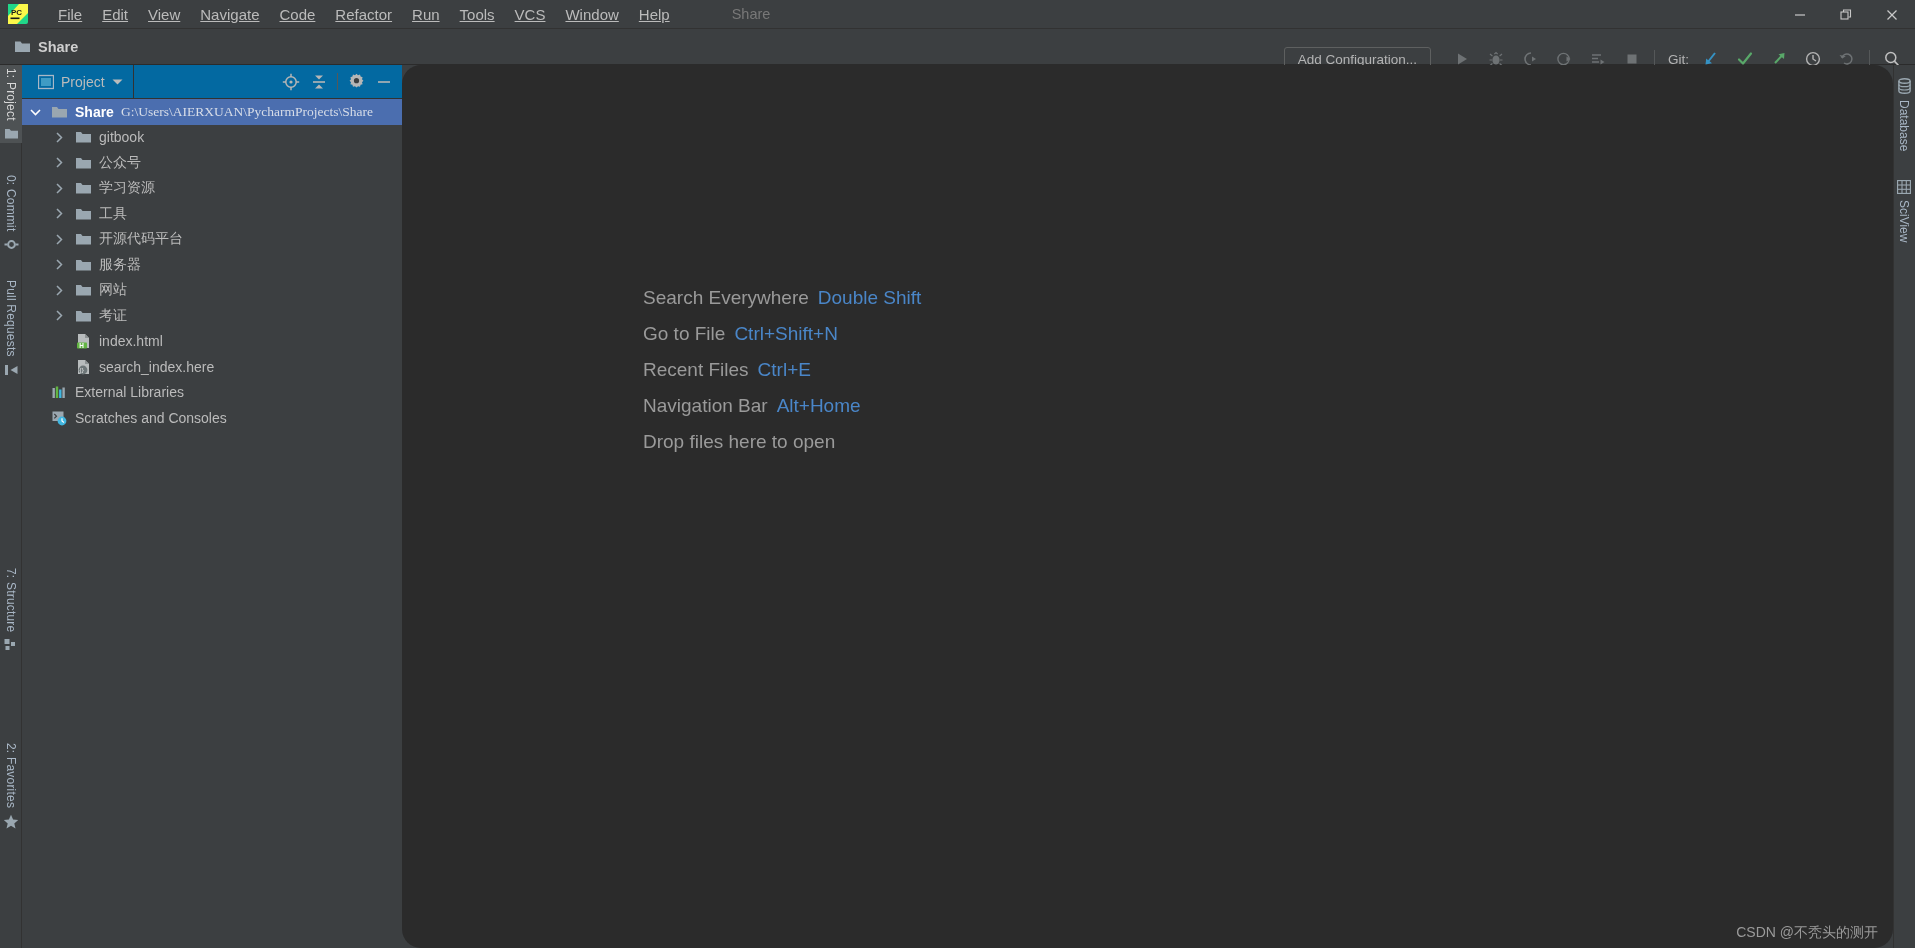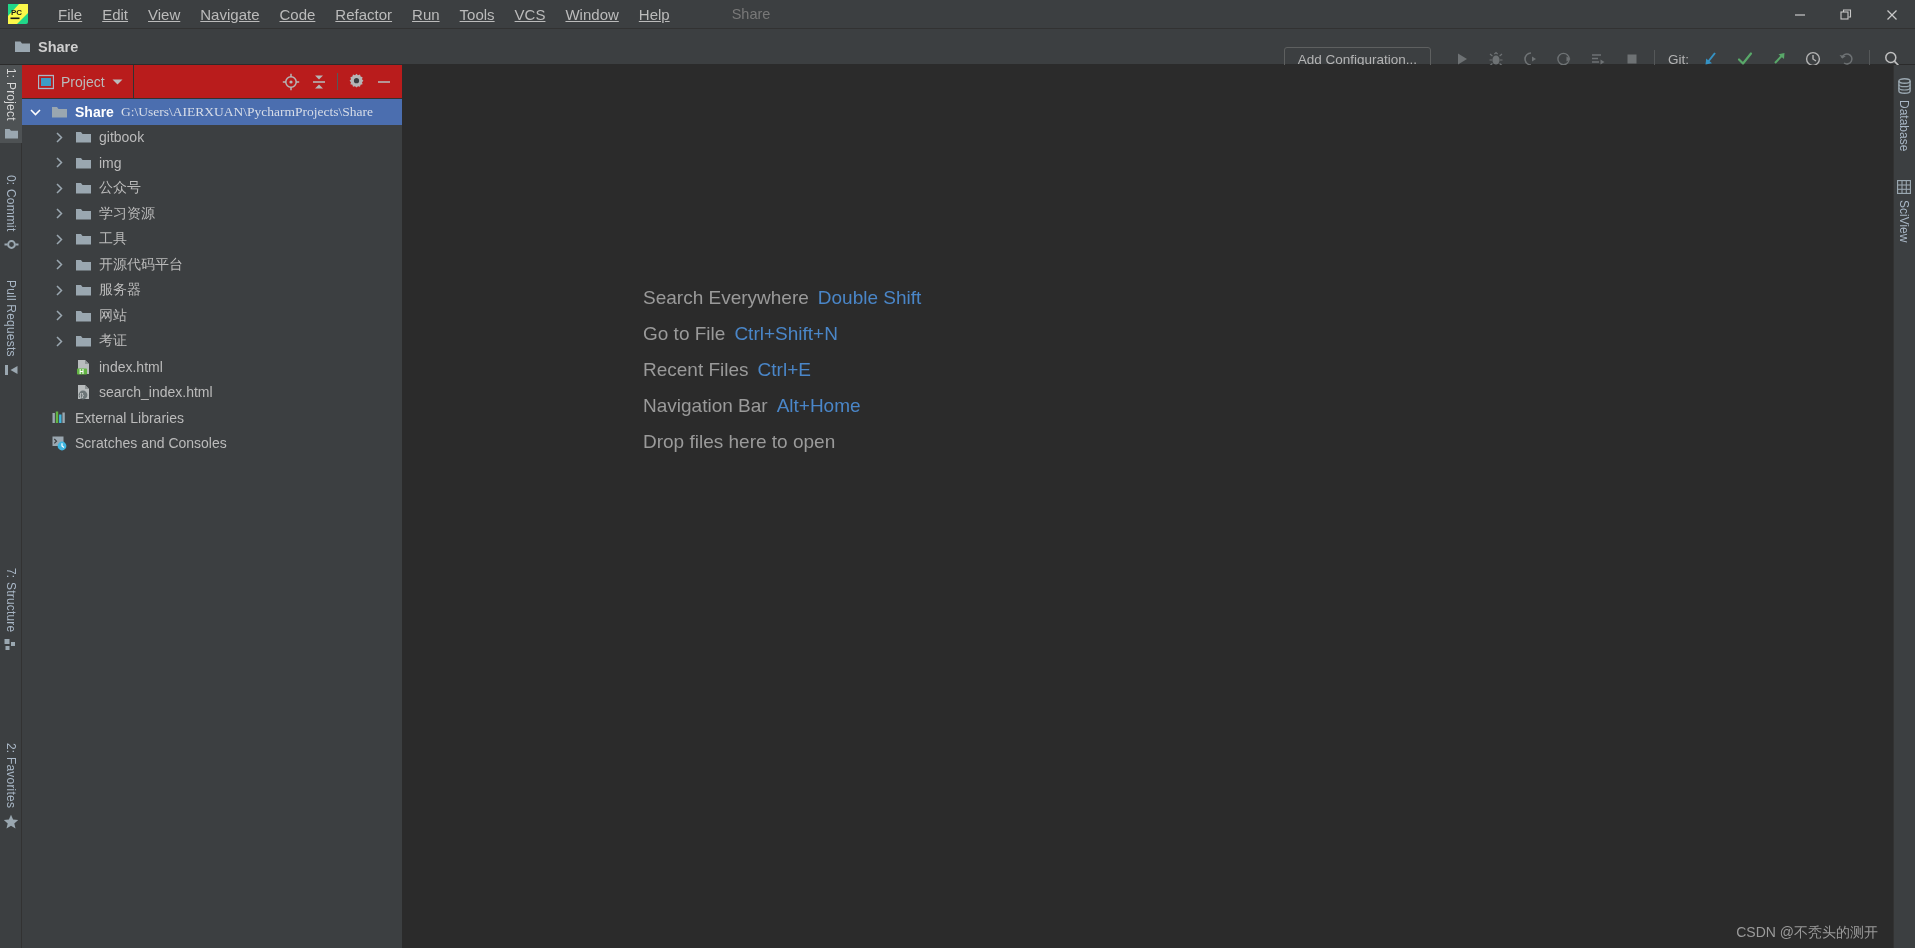--- a/index.html
+++ b/index.html
@@ -94,21 +94,21 @@
     white-space: nowrap; padding: 3px 0;
   }
 
   
   #project-panel {
     position: absolute; left: 22px; top: 65px; width: 380px; height: 883px;
     background: #3c3f41; display: flex; flex-direction: column;
   }
   #project-header {
     height: 34px; display: flex; align-items: center;
-    background: #b91c1c; border-bottom: 1px solid #323232; flex: none; text-align: center;
+    background: #0369a1; border-bottom: 1px solid #323232; flex: none; text-align: center;
   }
   #project-tab {
     display: flex; align-items: center; gap: 7px; padding: 0 10px 0 16px;
     height: 34px;
   }
   #project-tab .ptitle { font-size: 14px; color: #bbbbbb; }
   #project-header-sep { width: 1px; height: 34px; background: #323232; }
   #project-header-actions {
     margin-left: auto; display: flex; align-items: center; height: 34px; padding-right: 4px;
   }
@@ -125,20 +125,21 @@
   .trow.selected .tpath { color: #d7dde8; }
   .twist { width: 26px; display: flex; align-items: center; justify-content: center; flex: none; }
   .ticon { width: 22px; display: flex; align-items: center; justify-content: center; flex: none; margin-right: 5px; }
   .tname { color: #bbbbbb; }
   .tpath { color: #8a8a8a; margin-left: 7px; font-size: 13.5px; font-family: Liberation Serif, serif; }
 
   
   #editor-area {
     position: absolute; left: 402px; top: 65px; width: 1491px; height: 883px;
     background: #2b2b2b;
+    border-radius: 19px;
   }
   #hints {
     position: absolute; left: 241px; top: 222px;
     display: flex; flex-direction: column; gap: 14px;
   }
   .hint { font-size: 19px; color: #9a9a9a; white-space: nowrap; }
   .hint .key { color: #4a86c8; margin-left: 9px; }
   #watermark {
     position: absolute; right: 15px; bottom: 6px;
     font-size: 14px; color: #9a9a9a; white-space: nowrap;
@@ -442,33 +443,20 @@
           </svg>
       </span>
       <span class="ticon">
         <svg width="17" height="14" viewBox="0 0 17 14">
             <path d="M1 2 H6 L7.5 4 H16 V12.5 H1 Z" fill="#9aa7b0"></path>
           </svg>
       </span>
       <span class="tname">gitbook</span>
     </div>
 
-    <div class="trow">
-      <span class="twist" style="margin-left:24px;">
-        <svg width="8" height="11" viewBox="0 0 8 11">
-            <path d="M2 1 L6.5 5.5 L2 10" fill="none" stroke="#9aa7b0" stroke-width="1.5"></path>
-          </svg>
-      </span>
-      <span class="ticon">
-        <svg width="17" height="14" viewBox="0 0 17 14">
-            <path d="M1 2 H6 L7.5 4 H16 V12.5 H1 Z" fill="#9aa7b0"></path>
-          </svg>
-      </span>
-      <span class="tname">img</span>
-    </div>
 
     <div class="trow">
       <span class="twist" style="margin-left:24px;">
         <svg width="8" height="11" viewBox="0 0 8 11">
             <path d="M2 1 L6.5 5.5 L2 10" fill="none" stroke="#9aa7b0" stroke-width="1.5"></path>
           </svg>
       </span>
       <span class="ticon">
         <svg width="17" height="14" viewBox="0 0 17 14">
             <path d="M1 2 H6 L7.5 4 H16 V12.5 H1 Z" fill="#9aa7b0"></path>
@@ -577,21 +565,21 @@
     <div class="trow">
       <span class="twist" style="margin-left:24px;"></span>
       <span class="ticon">
         <svg width="17" height="16" viewBox="0 0 17 16">
           <path d="M3 1 H10 L14 5 V15 H3 Z" fill="#b8bcbd"></path>
           <path d="M10 1 L14 5 H10 Z" fill="#8d9394"></path>
           <circle cx="8" cy="11" r="4.4" fill="#6d7678"></circle>
           <text x="4.6" y="13.4" font-family="Liberation Sans, sans-serif" font-size="6.2" fill="#e8e8e8">{}</text>
         </svg>
       </span>
-      <span class="tname">search_index.html</span>
+      <span class="tname">search_index.here</span>
     </div>
 
     <div class="trow">
       <span class="twist"></span>
       <span class="ticon">
         <svg width="17" height="15" viewBox="0 0 17 15">
           <rect x="1.5" y="3" width="2.4" height="10" fill="#9aa7b0"></rect>
           <rect x="4.8" y="1.5" width="2.4" height="11.5" fill="#62b543"></rect>
           <rect x="8.1" y="4.5" width="2.4" height="8.5" fill="#40b6e0"></rect>
           <rect x="11.4" y="2.5" width="2.4" height="10.5" fill="#9aa7b0"></rect>

